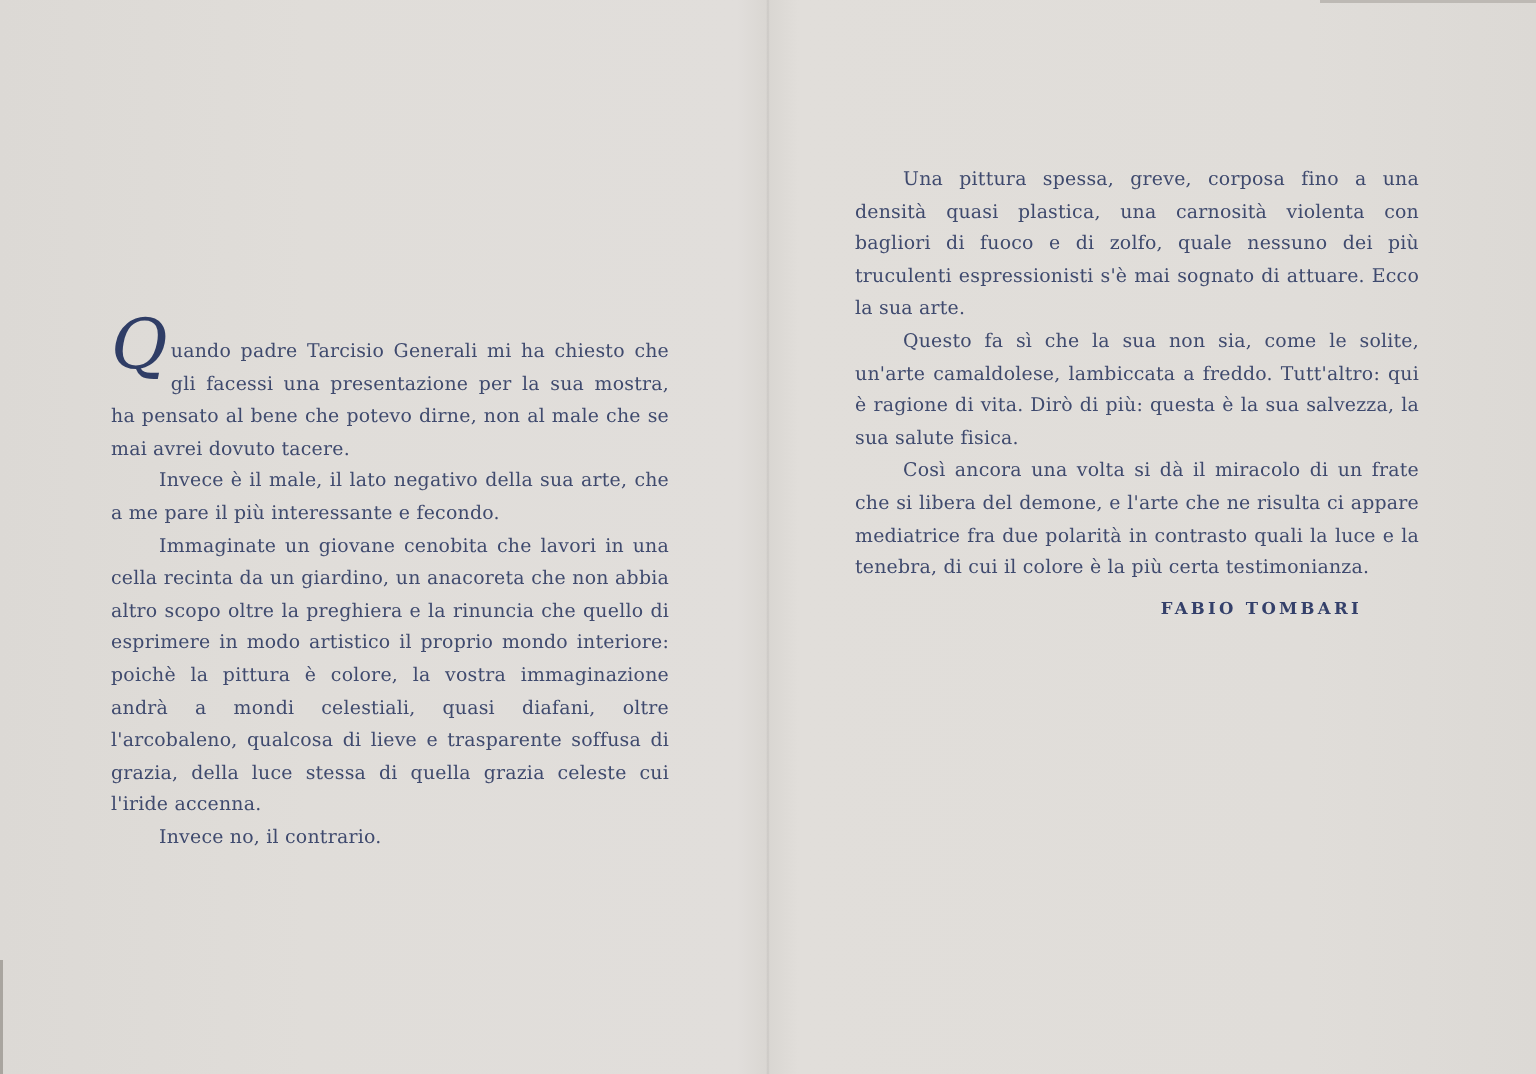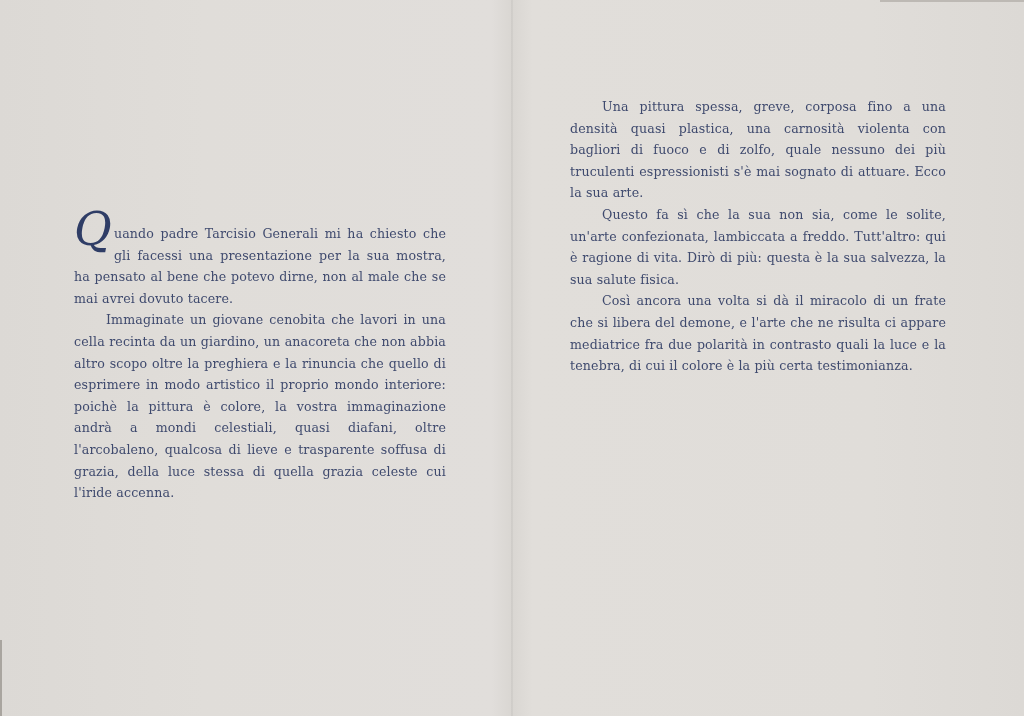--- a/index.html
+++ b/index.html
@@ -26,21 +26,21 @@
     position: absolute; left: 0; top: 640px; width: 2px; height: 76px;
     background: #a9a59f;
   }
   .page {
     position: absolute;
     font-size: 12.6px;
     line-height: 21.6px;
     letter-spacing: 0.15px;
   }
   .page.left { left: 74px; top: 223px; width: 372px; }
-  .page.right { left: 570px; top: 96px; width: 376px; }
+  .page.right { left: 570px; top: 108px; width: 376px; }
   .page p {
     margin: 0;
     text-align: justify;
     text-indent: 32px;
     hyphens: manual;
   }
   .page p.first { text-indent: 0; }
   .dropcap {
     float: left;
     font-family: "DejaVu Serif", "Liberation Serif", serif;
@@ -64,21 +64,24 @@
 </head>
 <body>
 
 <div class="spread">
   <div class="top-edge"></div>
   <div class="left-edge"></div>
   <div class="fold"></div>
 
   <div class="page left">
     <p class="first"><span class="dropcap">Q</span><span>uando padre Tarcisio Generali mi ha chiesto che gli facessi una presentazione per la sua mostra, ha pensato al bene che potevo dirne, non al male che se mai avrei dovuto tacere.</span></p>
+    <p>Invece è il male, il lato negativo della sua arte, che a me pare il più interessante e fecondo.</p>
     <p>Immaginate un giovane cenobita che lavori in una cella recinta da un giardino, un anacoreta che non abbia altro scopo oltre la preghiera e la rinuncia che quello di esprimere in modo artistico il proprio mondo interiore: poichè la pittura è colore, la vostra immagi­nazione andrà a mondi celestiali, quasi diafani, oltre l'arcobaleno, qualcosa di lieve e trasparente soffusa di grazia, della luce stessa di quella grazia celeste cui l'iride accenna.</p>
+    <p>Invece no, il contrario.</p>
   </div>
 
   <div class="page right">
     <p>Una pittura spessa, greve, corposa fino a una densità quasi plastica, una carnosità violenta con bagliori di fuoco e di zolfo, quale nessuno dei più truculenti espressionisti s'è mai sognato di attuare. Ecco la sua arte.</p>
-    <p>Questo fa sì che la sua non sia, come le solite, un'arte confezionata, lambiccata a freddo. Tutt'altro: qui è ragione di vita. Dirò di più: questa è la sua salvezza, la sua salute fisica.</p>
+    <p>Questo fa sì che la sua non sia, come le solite, un'arte camaldolese, lambiccata a freddo. Tutt'altro: qui è ragione di vita. Dirò di più: questa è la sua salvezza, la sua salute fisica.</p>
     <p>Così ancora una volta si dà il miracolo di un frate che si libera del demone, e l'arte che ne risulta ci appare mediatrice fra due polarità in contrasto quali la luce e la tenebra, di cui il colore è la più certa testimonianza.</p>
+    <div class="signature">FABIO TOMBARI</div>
   </div>
 </div>
 
 </body></html>

